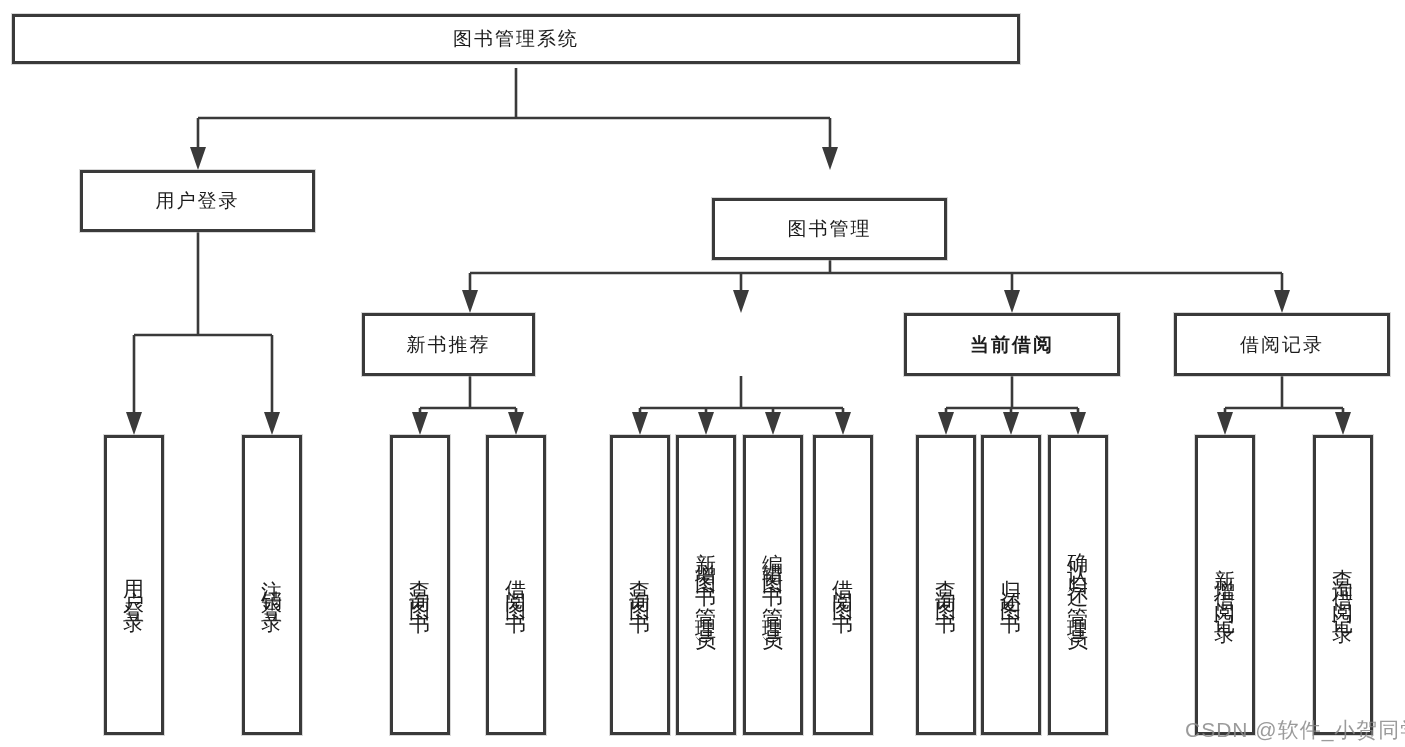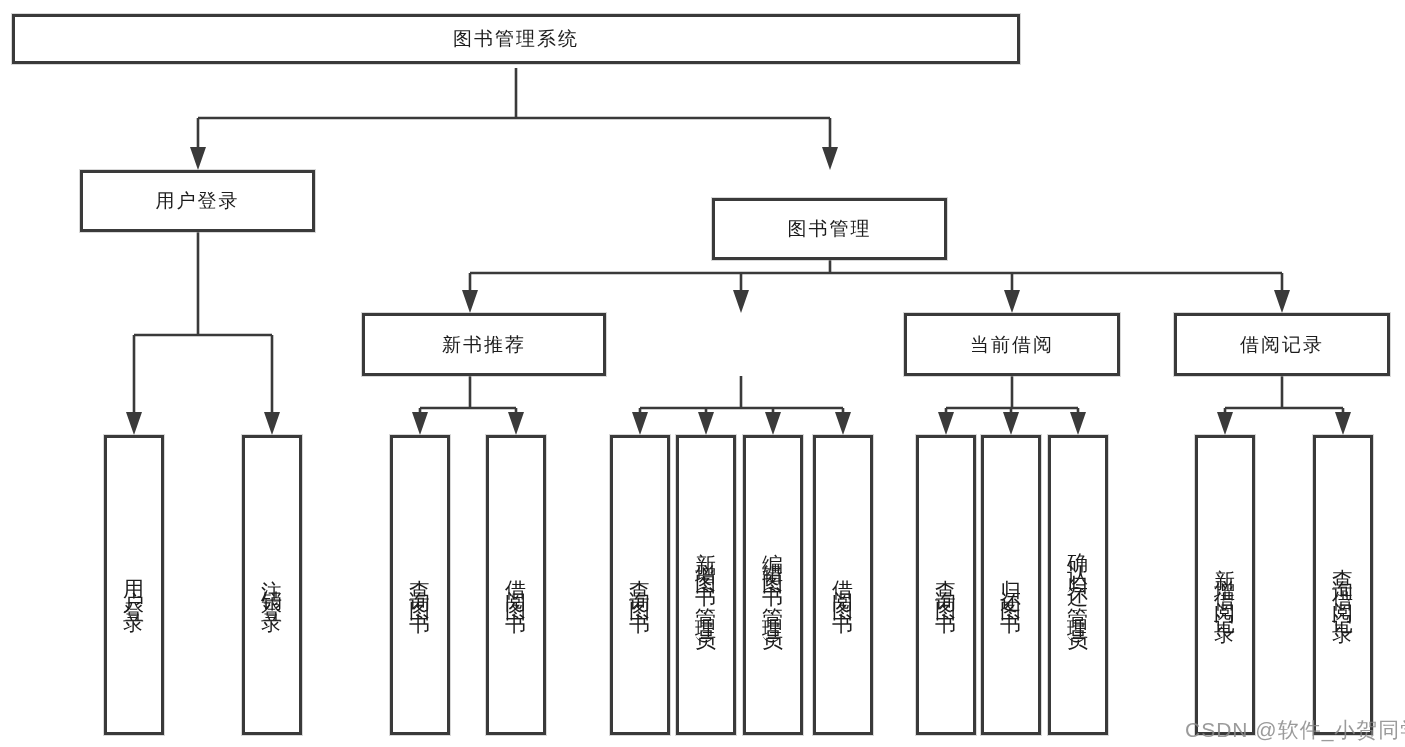--- a/index.html
+++ b/index.html
@@ -65,22 +65,22 @@
       <polygon points="1217,412 1233,412 1225,435"></polygon>
       <polygon points="1335,412 1351,412 1343,435"></polygon>
     </g>
   </svg>
 
   <div class="node" style="left:12px;top:14px;width:1008px;height:50px;">图书管理系统</div>
 
   <div class="node" style="left:80px;top:170px;width:235px;height:62px;">用户登录</div>
   <div class="node" style="left:712px;top:170px;width:235px;height:62px;margin-top:28px;">图书管理</div>
 
-  <div class="node" style="left:362px;top:313px;width:244px;height:63px;">新书推荐</div>
-  <div class="node" style="left:904px;top:313px;width:216px;height:63px;">当前借阅</div>
+  <div class="node" style="left:362px;top:313px;width:173px;height:63px;">新书推荐</div>
+  <div class="node" style="left:904px;top:313px;width:216px;height:63px;font-weight:bold;">当前借阅</div>
   <div class="node" style="left:1174px;top:313px;width:216px;height:63px;text-align:center;">借阅记录</div>
 
   <div class="node leaf" style="left:104px;top:435px;width:60px;height:300px;">用户登录</div>
   <div class="node leaf" style="left:242px;top:435px;width:60px;height:300px;">注销登录</div>
 
   <div class="node leaf" style="left:390px;top:435px;width:60px;height:300px;">查询图书</div>
   <div class="node leaf" style="left:486px;top:435px;width:60px;height:300px;">借阅图书</div>
 
   <div class="node leaf" style="left:610px;top:435px;width:60px;height:300px;">查询图书</div>
   <div class="node leaf" style="left:676px;top:435px;width:60px;height:300px;">新增图书（管理员）</div>

